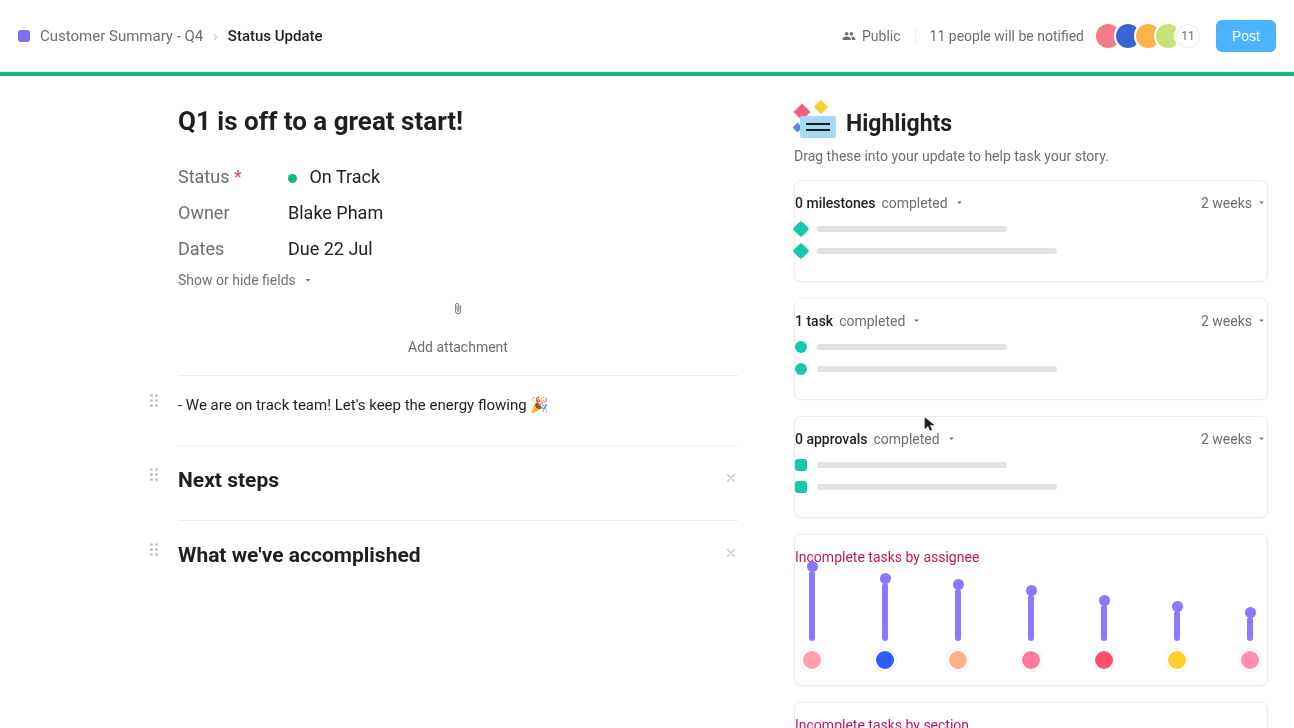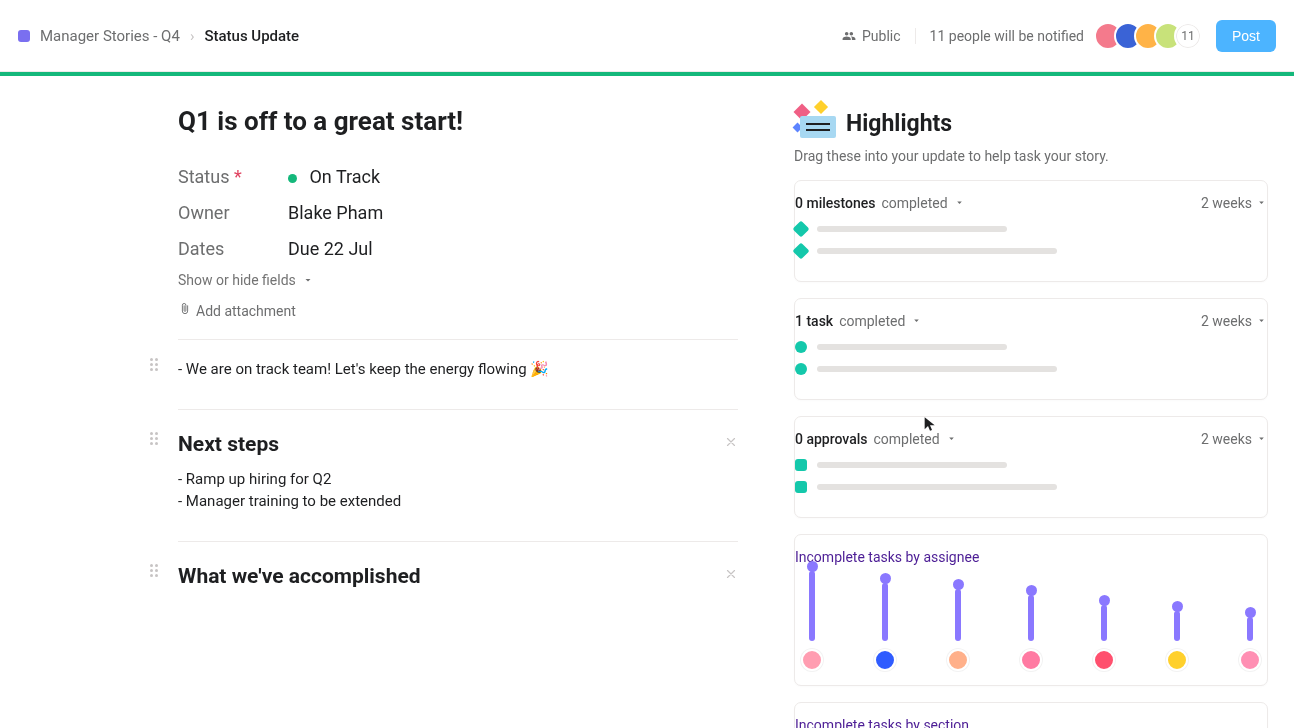--- a/index.html
+++ b/index.html
@@ -91,21 +91,21 @@
 .meta-value { color:#1e1f21; }
 .status-dot { width:9px; height:9px; border-radius:50%; background:#14b87b; display:inline-block; margin-right:8px; }
 
 .show-hide {
   display:flex; align-items:center; gap:6px; color:#737373; font-size:14px; margin-top:6px; cursor:pointer;
 }
 .chevdown { display:inline-block; transform: translateY(1px); }
 .chevdown svg { width:12px; height:12px; fill:#6d6e6f; }
 
 .attach {
-  display:flex; align-items:center; gap:4px; color:#6d6e6f; font-size:14px; margin-top:14px; cursor:pointer;
+  display:flex; align-items:center; gap:20px; color:#6d6e6f; font-size:14px; margin-top:14px; cursor:pointer;flex-direction:column;
 }
 .clip svg { width:14px; height:14px; fill:#6d6e6f; }
 
 .divider { border:none; border-top:1px solid #edeae9; margin:20px 0 18px 0; }
 
 
 .section { position:relative; padding-bottom: 28px; }
 .section + .section { border-top:1px solid #edeae9; padding-top:22px; }
 .section-header { display:flex; align-items:center; }
 .drag-handle {
@@ -142,42 +142,42 @@
 .card-head .right { color:#6d6e6f; display:flex; align-items:center; gap:4px; }
 .chev-sm svg { width:11px; height:11px; fill:#6d6e6f; }
 
 .card-rows .row { display:flex; align-items:center; gap:10px; margin:10px 0; }
 .bullet { width:12px; height:12px; flex:0 0 12px; }
 .bullet.diamond { background:#14c8ab; transform:rotate(45deg); border-radius:2px; }
 .bullet.circle  { background:#14c8ab; border-radius:50%; }
 .bullet.square  { background:#14c8ab; border-radius:3px; }
 .bar { height:6px; background:#e4e2e0; border-radius:3px; }
 
-.card-title { font-size:14px; color:#4c1d95; margin-bottom:12px; }
+.card-title { font-size:14px; color:#be185d; margin-bottom:12px; }
 
 .lolli-chart { display:flex; align-items:flex-end; justify-content:space-between; height:94px; padding:0 6px; }
 .lolli { display:flex; flex-direction:column; align-items:center; }
 .lolli .dot { width:11px; height:11px; border-radius:50%; background:#8a78ff; }
 .lolli .stem { width:6px; background:#8a78ff; margin-top:-1px; border-radius:3px; }
 .lolli .av { width:22px; height:22px; border-radius:50%; margin-top:8px; border:2px solid #fff; box-shadow:0 0 0 1px rgba(0,0,0,0.05); }
 .av.c1{background:#ff9db1}.av.c2{background:#2f5cff}.av.c3{background:#ffb08a}
 .av.c4{background:#ff7aa2}.av.c5{background:#ff506e}.av.c6{background:#ffd02c}.av.c7{background:#ff8fb3}
 
 
 .cursor { position:absolute; left:922px; top:416px; pointer-events:none; }
 .cursor svg { width:16px; height:16px; fill:#1e1f21; }
 
 </style>
 </head>
 <body>
 
 <div class="topbar">
   <div class="breadcrumb">
     <span class="project-dot"></span>
-    <span>Manager Stories - Q4</span>
+    <span>Customer Summary - Q4</span>
     <span class="chev">›</span>
     <span class="current">Status Update</span>
   </div>
 
   <div class="spacer"></div>
 
   <div class="visibility">
     <span class="people-icon">
       <svg viewBox="0 0 24 24">
           <path d="M16 11c1.66 0 3-1.34 3-3s-1.34-3-3-3-3 1.34-3 3 1.34 3 3 3zm-8 0c1.66 0 3-1.34 3-3S9.66 5 8 5 5 6.34 5 8s1.34 3 3 3zm0 2c-2.33 0-7 1.17-7 3.5V19h14v-2.5C15 14.17 10.33 13 8 13zm8 0c-.29 0-.62.02-.97.05 1.16.84 1.97 1.97 1.97 3.45V19h6v-2.5c0-2.33-4.67-3.5-7-3.5z"></path>
@@ -279,22 +279,20 @@
           </span>
       </div>
       <div class="section-header">
         <h2>Next steps</h2>
         <span class="close">
           <svg viewBox="0 0 24 24">
               <path d="M18 6L6 18M6 6l12 12" stroke="#c7c4c4" stroke-width="2" stroke-linecap="round"></path>
             </svg>
         </span>
       </div>
-      <div class="section-body">- Ramp up hiring for Q2
-- Manager training to be extended</div>
     </div>
 
     <div class="section">
       <div class="drag-handle">
         <span>
             <i></i>
             <i></i>
             <i></i>
           </span>
           <span>

